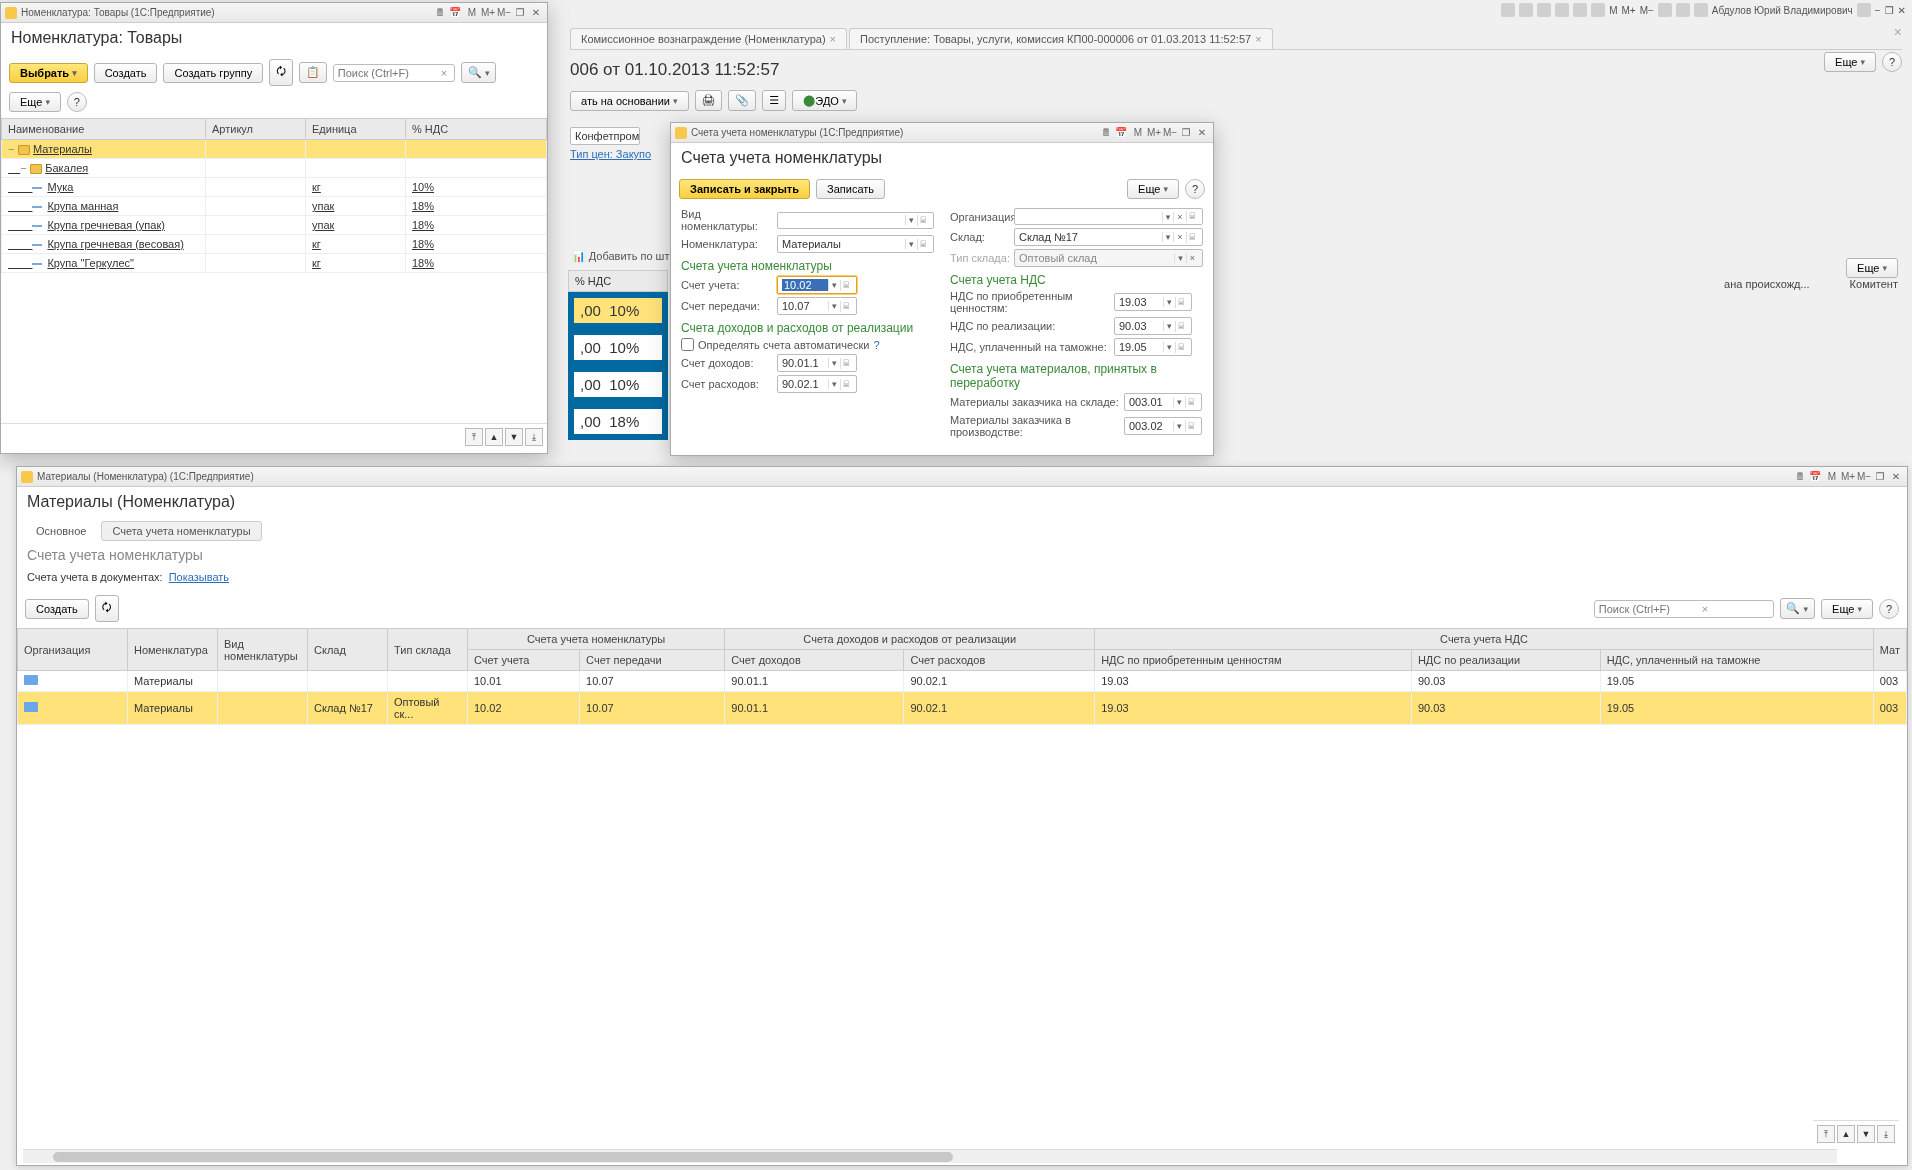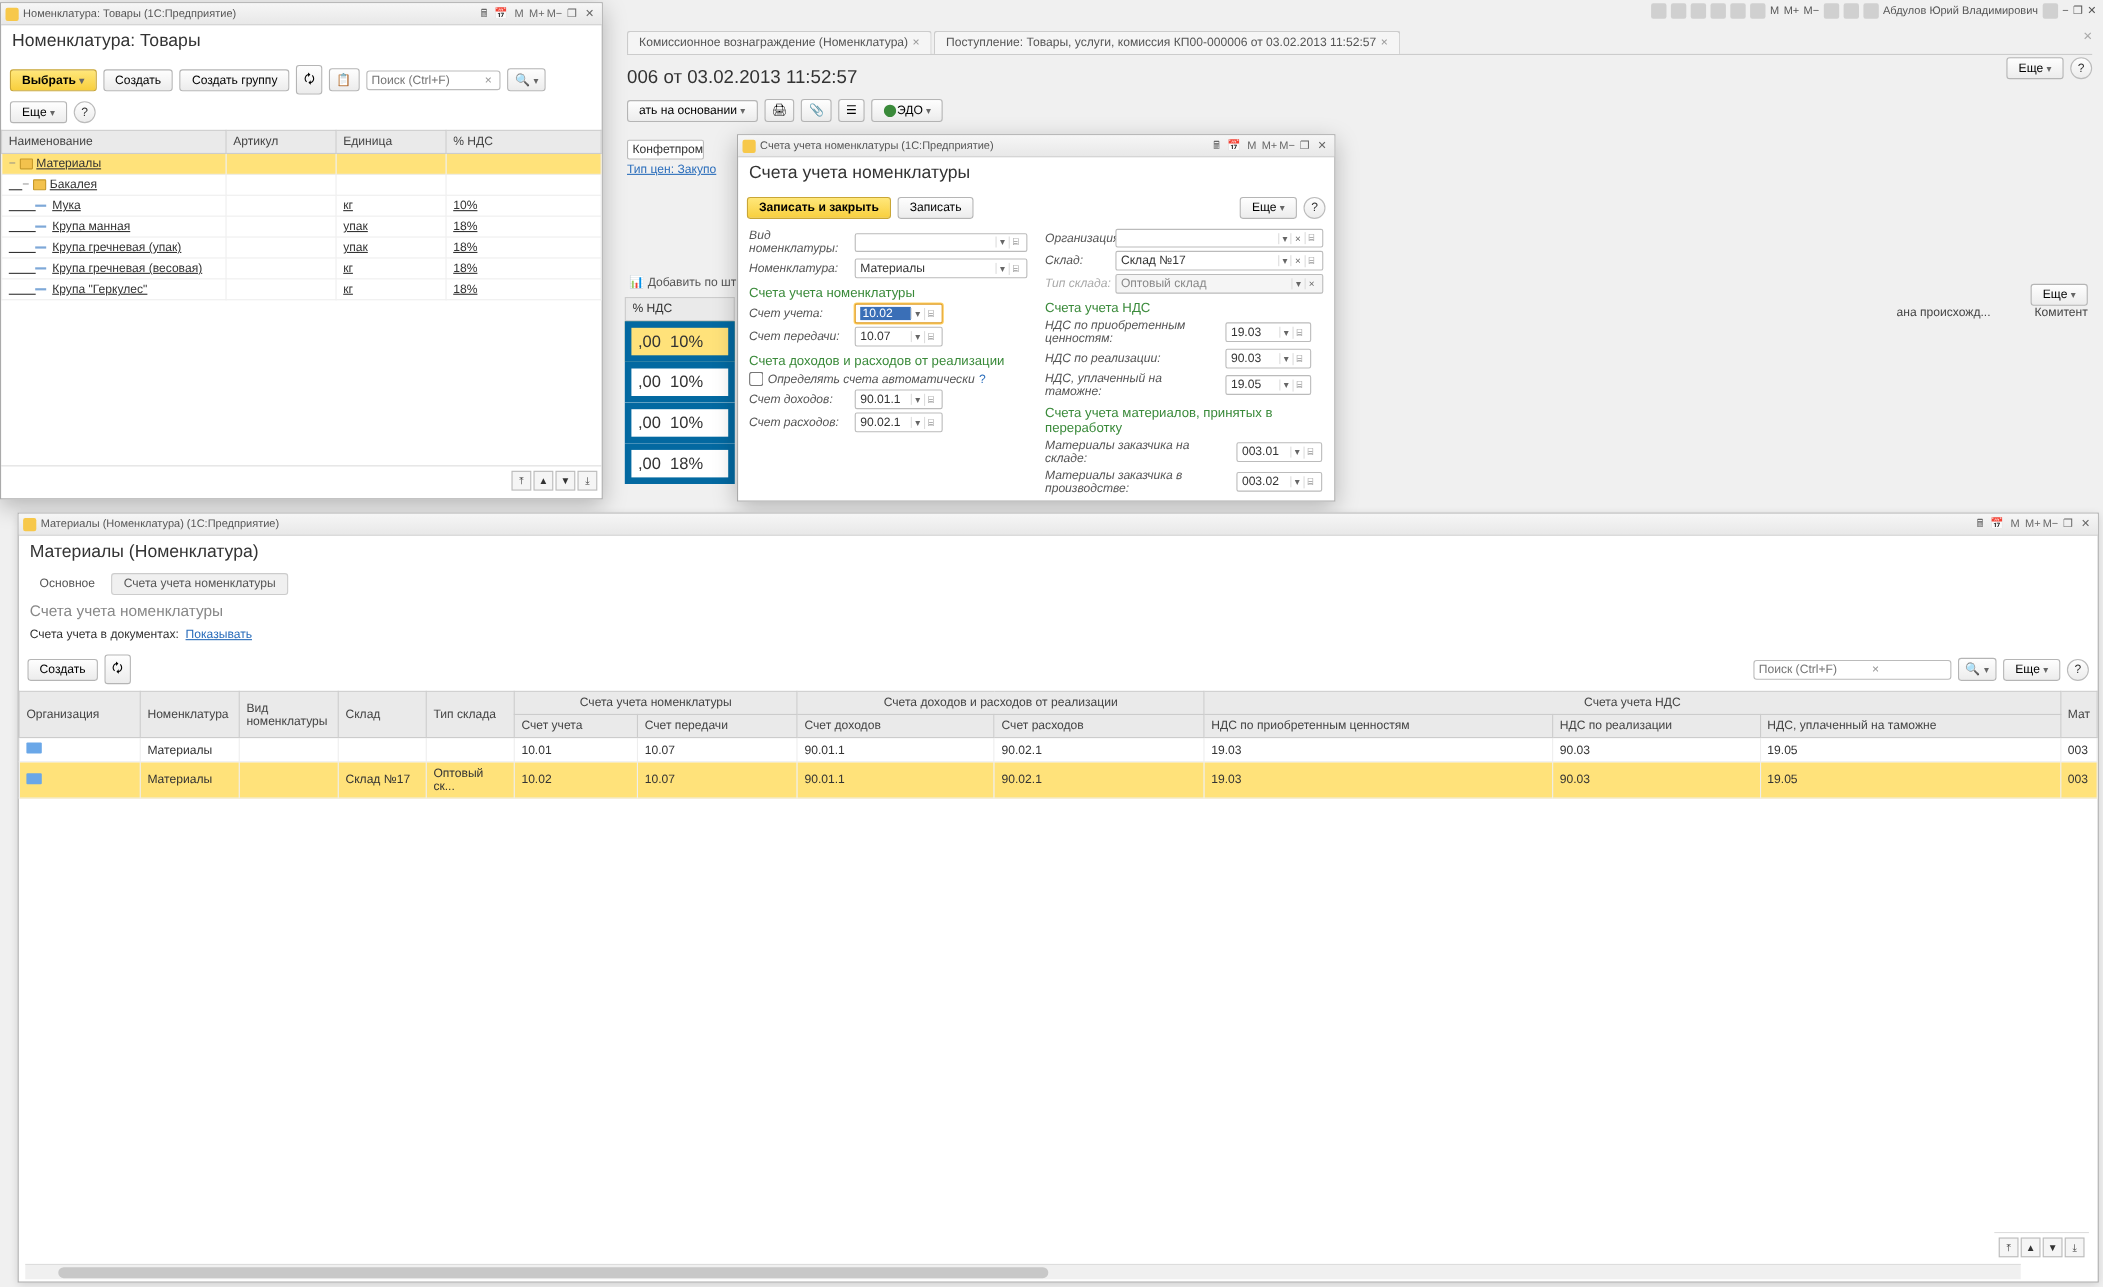--- a/index.html
+++ b/index.html
@@ -45,21 +45,21 @@
 .bg-tabs { position:absolute; top:28px; left:570px; right:10px; height:22px; display:flex; gap:0; border-bottom:1px solid #ccc;}
 .bg-tab { padding:4px 10px; font-size:11px; color:#555; border:1px solid #ccc; border-bottom:none; background:#f5f5f5; border-radius:3px 3px 0 0; margin-right:2px; display:flex; align-items:center; gap:4px; cursor:pointer;}
 .bg-tab .x { color:#999; }
 
 .bg-doc { position:absolute; top:52px; left:570px; right:10px; }
 .bg-doc-title { font-size:17px; padding:8px 0 6px 0; color:#333;}
 .bg-doc-tb { display:flex; gap:6px; align-items:center; padding:4px 0;}
 .bg-right { position:absolute; right:0; top:0; display:flex; gap:6px;}
 
 .form-row { display:flex; align-items:center; gap:4px; margin:3px 0; }
-.form-lbl { font-size:11px; color:#555;font-style:italic; }
+.form-lbl { font-size:11px; color:#555; }
 .form-input { border:1px solid #bbb; background:#fff; padding:2px 4px; font-size:11px; display:flex; align-items:center; border-radius:2px;}
 .form-input .val { flex:1; }
 .form-input .dd { color:#666; padding:0 3px; border-left:1px solid #ddd; cursor:pointer; font-size:9px;}
 .form-input.ro { background:#f5f5f5; color:#888;}
 .form-input.hl { border-color:#e0a030; box-shadow:0 0 0 1px #ffd060;}
 .link { color:#2a6dbb; text-decoration:underline; cursor:pointer; font-size:11px;}
 
 .grp-title { color:#3a8a3a; font-size:12px; margin:6px 0 3px 0;}
 
 
@@ -108,27 +108,27 @@
   <span class="txt">❐</span>
   <span class="txt">✕</span>
 </div>
 
 <div class="bg-tabs">
   <div class="bg-tab">
       <span>Комиссионное вознаграждение (Номенклатура)</span>
       <span class="x">×</span>
     </div>
   <div class="bg-tab">
-      <span>Поступление: Товары, услуги, комиссия КП00-000006 от 03.02.2013 11:52:57</span>
+      <span>Поступление: Товары, услуги, комиссия КП00-000006 от 01.03.2013 11:52:57</span>
       <span class="x">×</span>
     </div>
 </div>
 
 <div class="bg-doc">
-  <div class="bg-doc-title">006 от 03.02.2013 11:52:57</div>
+  <div class="bg-doc-title">006 от 01.10.2013 11:52:57</div>
   <div class="bg-doc-tb">
     <button class="btn dropdown">ать на основании</button>
     <button class="btn icon">🖨</button>
     <button class="btn icon">📎</button>
     <button class="btn icon">☰</button>
     <button class="btn dropdown">
         <span style="color:#3a8a3a">⬤</span> 
         <span>ЭДО</span>
       </button>
     <div class="bg-right">

